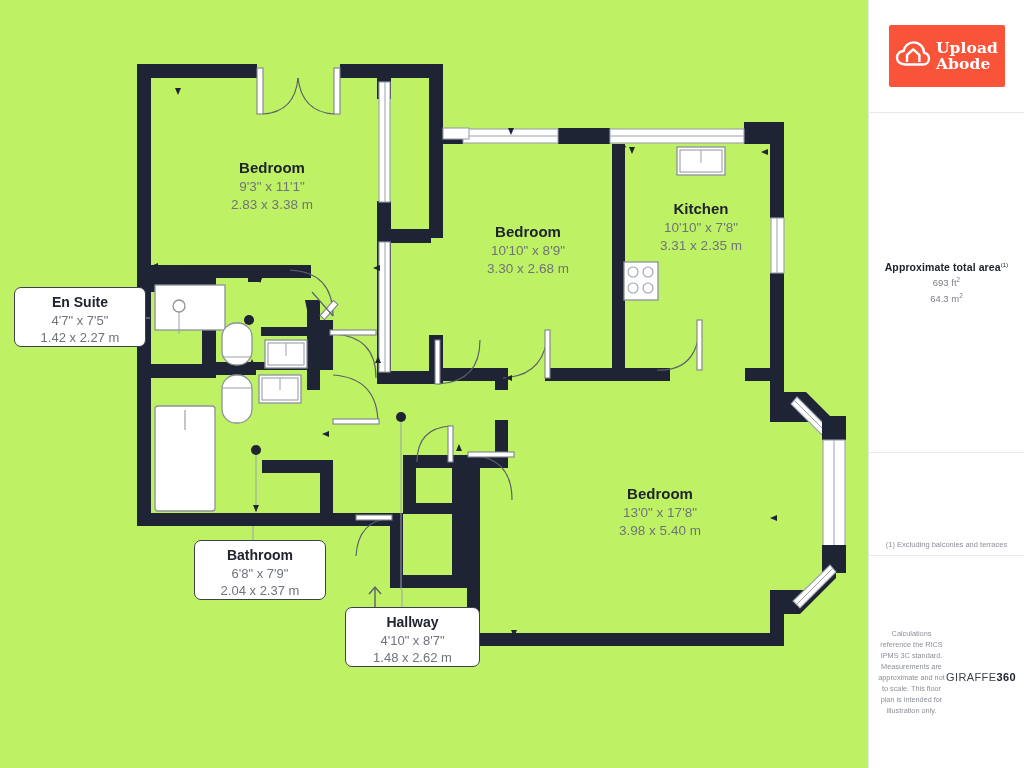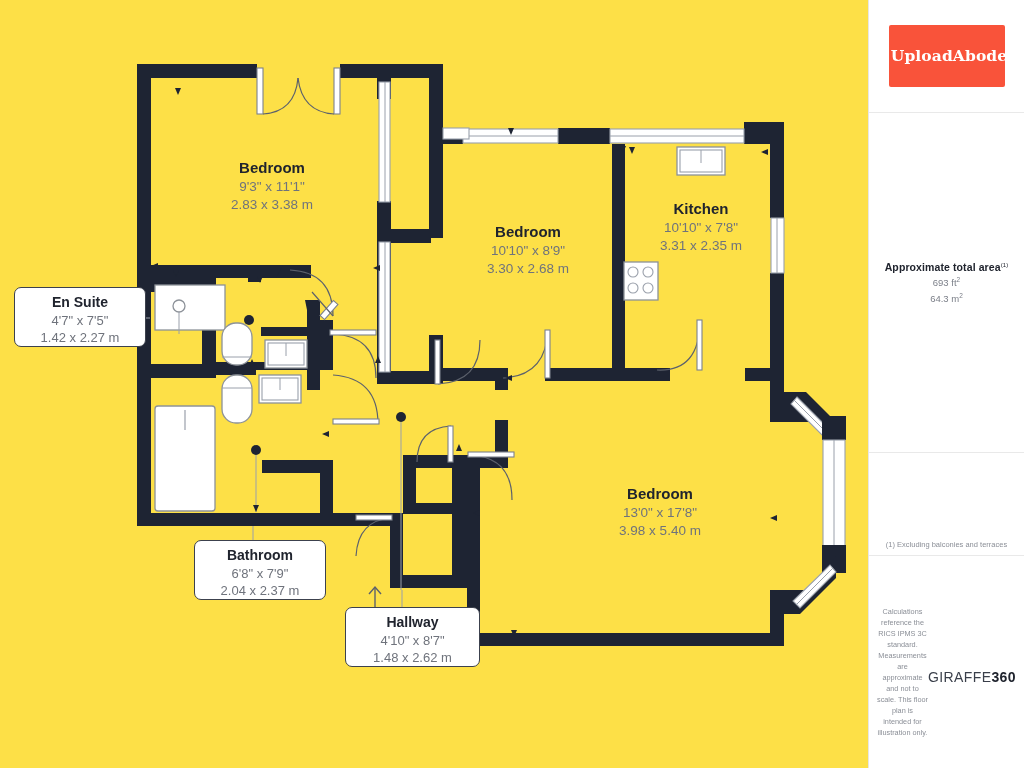--- a/index.html
+++ b/index.html
@@ -11,21 +11,21 @@
   }
   #page {
     position: relative;
     width: 1024px; height: 768px;
     background: #ffffff;
   }
   #plan-canvas {
     position: absolute;
     left: 0; top: 0;
     width: 868px; height: 768px;
-    background: #fde047;
+    background: #bef264;
   }
   #sidebar {
     position: absolute;
     right: 0; top: 0;
     width: 156px; height: 768px;
     background: #ffffff;
     border-left: 1px solid #e6e6e6;
     box-sizing: border-box;
   }
   .side-cell {
@@ -46,21 +46,21 @@
     border-radius: 2px;
     display: flex;
     align-items: center;
     justify-content: center;
     gap: 5px;
     padding: 0 4px;
     box-sizing: border-box;
   }
   #logo-text {
     display: flex;
-    flex-direction: row;
+    flex-direction: column;
     line-height: 1.06;
     color: #ffffff;
     font-size: 15.5px;
     font-weight: 700;
     letter-spacing: .1px;
     font-family: "DejaVu Serif", serif;
     text-align: left;
   }
   #area-cell {
     height: 340px;
@@ -101,21 +101,21 @@
     border-bottom: none;
   }
   #disclaimer-text {
     font-size: 7.3px;
     color: #8b8f97;
     line-height: 1.5;
     max-width: 128px;
   }
   #giraffe-logo {
     margin-top: 8px;
-    font-size: 14px;
+    font-size: 11px;
     color: #3a3f4a;
     letter-spacing: .4px;
   }
   #giraffe-logo b { font-weight: 700; color: #20242e; }
 
   
   .room-label {
     position: absolute;
     text-align: center;
     pointer-events: none;

